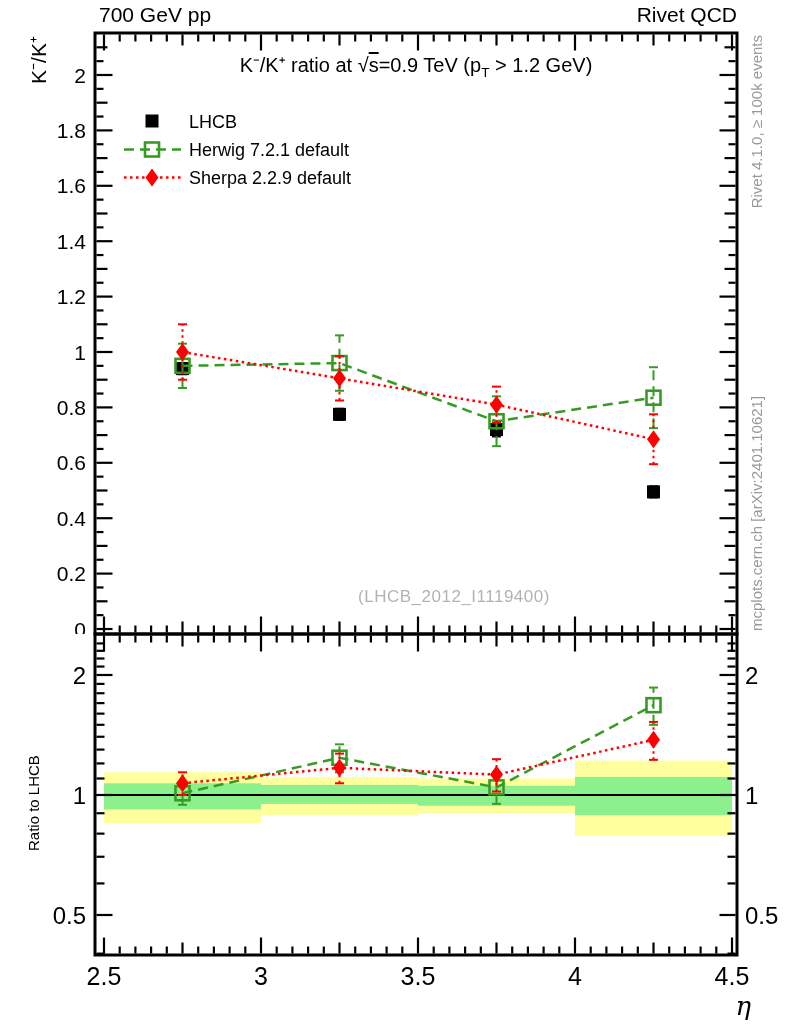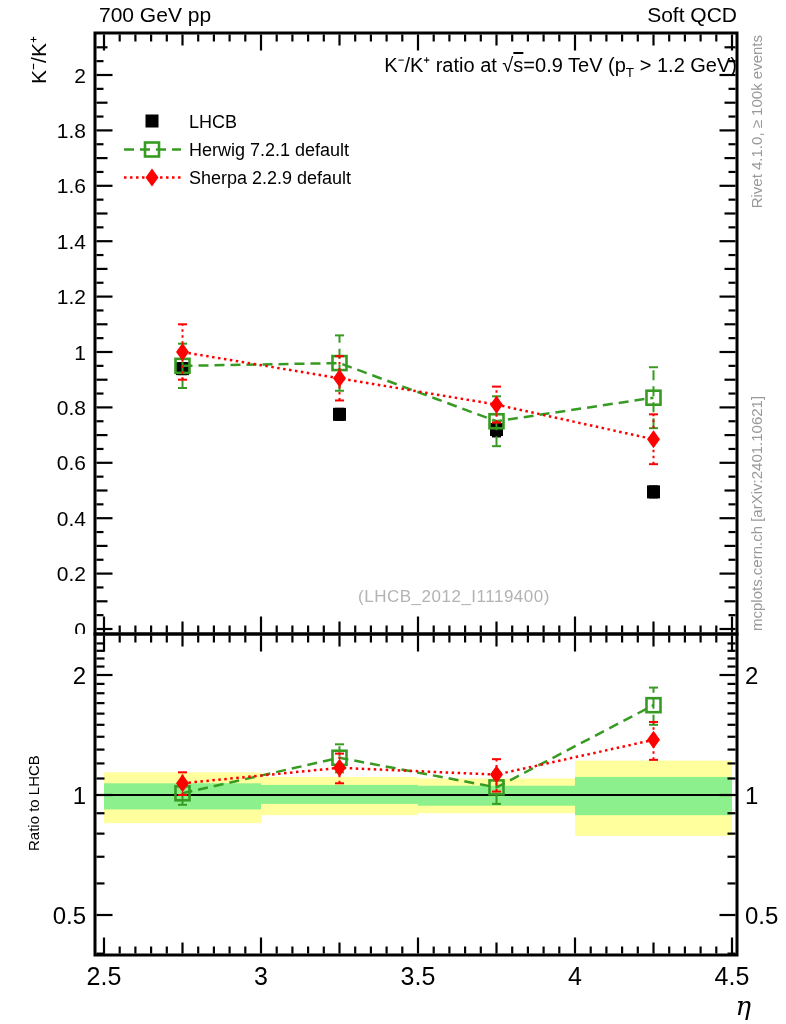--- a/index.html
+++ b/index.html
@@ -2,21 +2,21 @@
 <html><head>
 <meta charset="utf-8">
 <style>
   html,body{margin:0;padding:0;background:#fff;}
   .page{position:relative;width:786px;height:1024px;background:#fff;overflow:hidden;
         font-family:"Liberation Sans",sans-serif;color:#000;}
   svg{position:absolute;left:0;top:0;}
   .hdr{position:absolute;top:3px;font-size:21px;}
   .hdr-left{left:99px;}
   .hdr-right{left:95px;width:642px;text-align:right;}
-  .title{position:absolute;left:95px;width:642px;top:51px;text-align:right;font-size:20px;}
+  .title{position:absolute;left:95px;width:642px;top:51px;text-align:center;font-size:20px;}
   .title .sub{font-size:0.68em;position:relative;top:0.38em;}
   .title .sbar{text-decoration:overline;}
   .vtext{position:absolute;white-space:nowrap;transform-origin:0 0;}
   .rot-up-start{transform:rotate(-90deg);}                      
   .rot-up-end{transform:rotate(-90deg) translateX(-100%);}      
   #ylabel-main{left:24px;top:36px;font-size:21px;}
   #ylabel-ratio{left:25px;top:851px;font-size:15px;}
   #rivet-text{left:748px;top:35px;font-size:15px;color:#999999;}
   #mcplots-text{left:748px;top:631px;font-size:15px;color:#999999;}
   .watermark{position:absolute;left:88px;width:732px;top:587px;text-align:center;
@@ -466,21 +466,21 @@
         <line x1="124" x2="181" y1="149.5" y2="149.5" stroke="#379b23" stroke-width="2.4" stroke-dasharray="10,6"></line>
         <rect x="145" y="142.5" width="14" height="14" fill="none" stroke="#379b23" stroke-width="2.6"></rect>
         <text x="189" y="156" font-size="18" text-anchor="start" font-family="&quot;Liberation Sans&quot;, sans-serif" fill="#000">Herwig 7.2.1 default</text>
         <line x1="124" x2="181" y1="177.5" y2="177.5" stroke="#ff0000" stroke-width="2.4" stroke-dasharray="2.5,3.5"></line>
         <polygon points="152,168.5 158.5,177.5 152,186.5 145.5,177.5" fill="#ff0000"></polygon>
         <text x="189" y="184" font-size="18" text-anchor="start" font-family="&quot;Liberation Sans&quot;, sans-serif" fill="#000">Sherpa 2.2.9 default</text>
       </g>
     </svg>
 
   <div class="hdr hdr-left">700 GeV pp</div>
-  <div class="hdr hdr-right">Soft QCD</div>
+  <div class="hdr hdr-right">Rivet QCD</div>
 
   <div class="title"><span>K⁻/K⁺ ratio at √</span><span class="sbar">s</span><span>=0.9 TeV (p</span><span class="sub">T</span><span> &gt; 1.2 GeV)</span></div>
 
   <div id="ylabel-main" class="vtext rot-up-end">K⁻/K⁺</div>
   <div id="ylabel-ratio" class="vtext rot-up-start">Ratio to LHCB</div>
   <div id="rivet-text" class="vtext rot-up-end">Rivet 4.1.0, ≥ 100k events</div>
   <div id="mcplots-text" class="vtext rot-up-start">mcplots.cern.ch [arXiv:2401.10621]</div>
 
   <div class="watermark">(LHCB_2012_I1119400)</div>
   <div class="xlabel">η</div>

